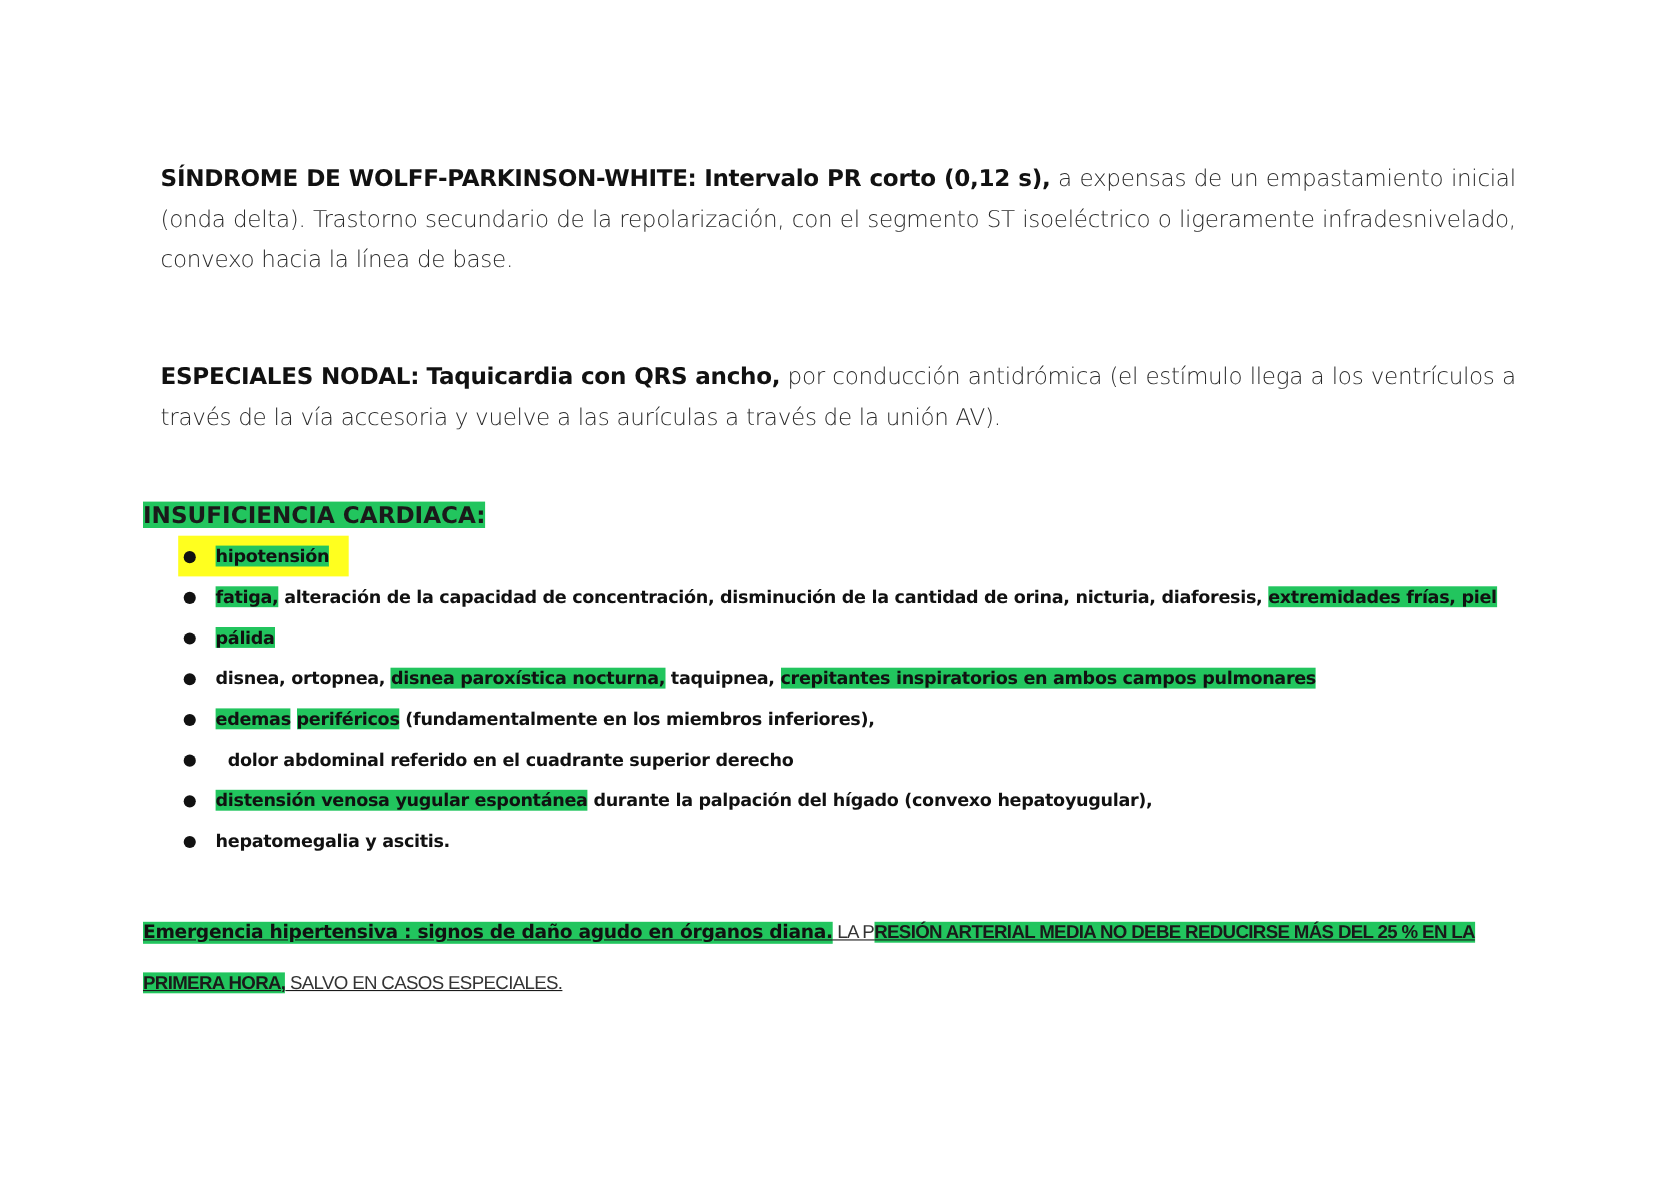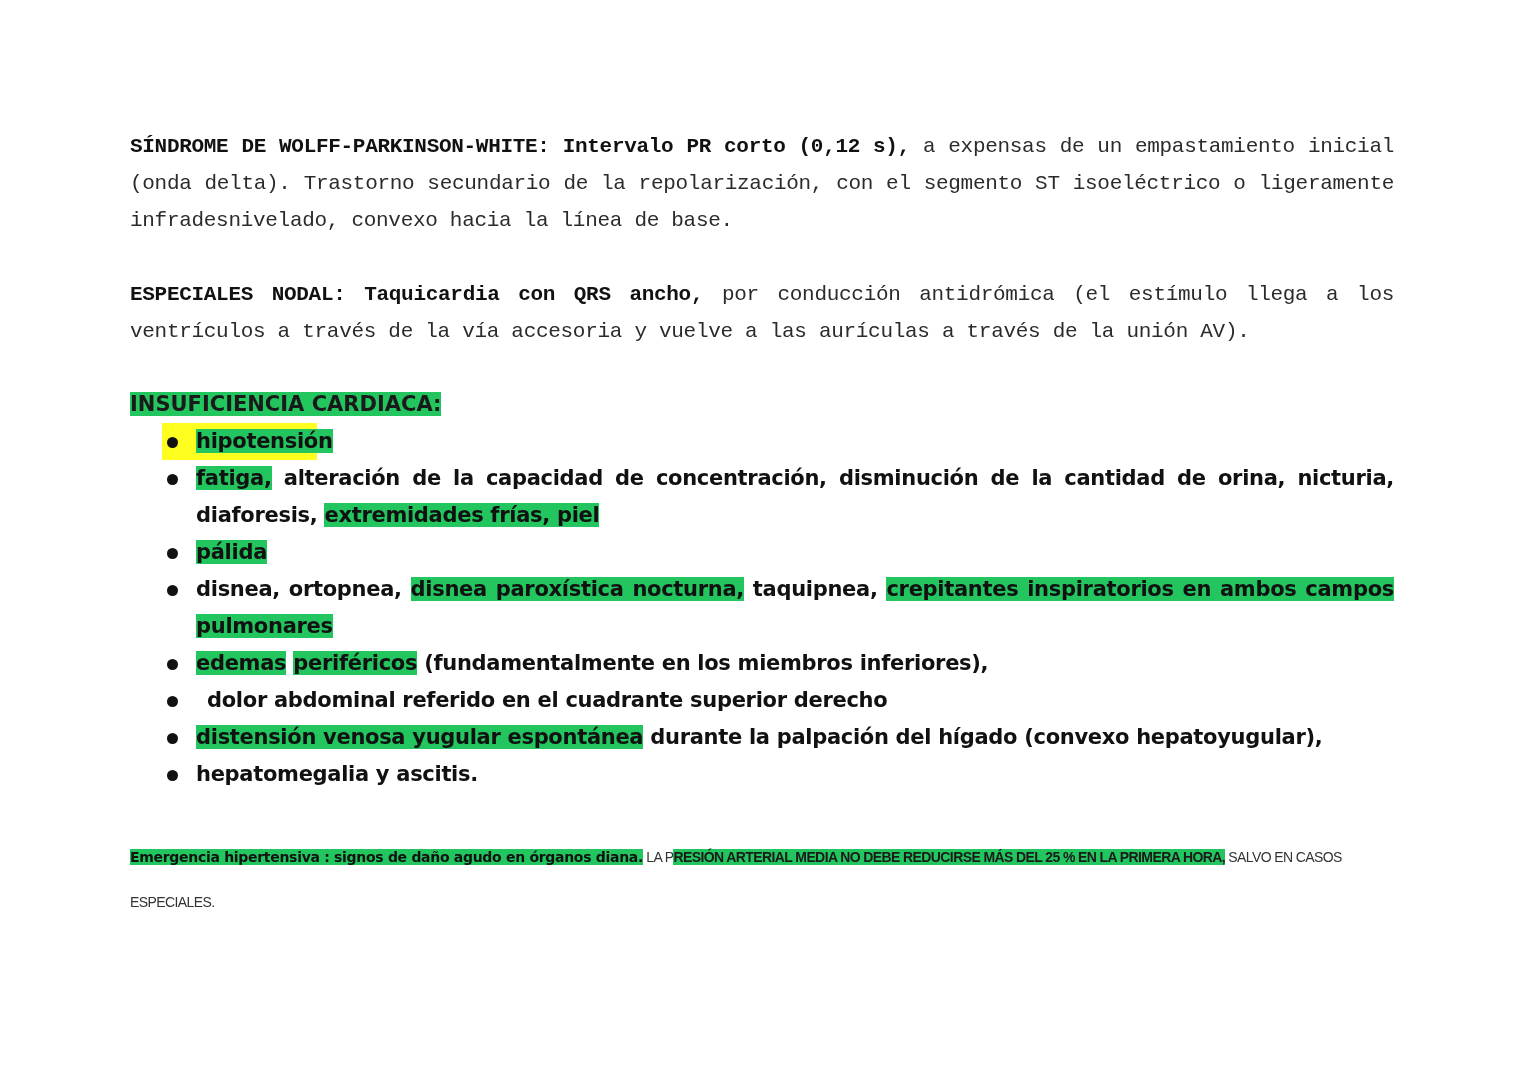--- a/index.html
+++ b/index.html
@@ -1,29 +1,29 @@
 <!DOCTYPE html>
 <html><head>
 <meta charset="utf-8">
 <style>
   html, body { margin: 0; padding: 0; background: #ffffff; }
   body { width: 1525px; height: 1080px; position: relative; overflow: hidden; font-family: "DejaVu Sans", sans-serif; color: #1a1a1a; }
   .page { position: absolute; left: 130px; top: 128px; width: 1264px; }
-  .para { font-size: 21px; line-height: 37px; text-align: justify; margin: 0; letter-spacing: -0.3px; font-family: Liberation Mono, monospace; }
+  .para { font-size: 21px; line-height: 37px; text-align: justify; margin: 16px; letter-spacing: -0.3px; }
   .light { font-weight: 300; color: #2b2b2b; font-stretch: condensed; }
   .b { font-weight: bold; color: #111; }
   .hl { background: #22c55e; }
   .gap1 { height: 37px; }
   .gap2 { height: 36px; }
   .section-title { font-size: 21px; line-height: 37px; font-weight: bold; margin: 0; }
   ul.bullets { list-style: none; margin: 0; padding: 0; }
-  ul.bullets li { position: relative; padding-left: 66px; font-size: 21px; line-height: 37px; font-weight: bold; color: #111; text-align: justify; letter-spacing: -0.3px; }
+  ul.bullets li { position: relative; padding-left: 66px; font-size: 16px; line-height: 37px; font-weight: bold; color: #111; text-align: justify; letter-spacing: -0.3px; }
   ul.bullets li .dot { position: absolute; left: 37px; top: 14px; width: 11px; height: 11px; border-radius: 50%; background: #111; }
   .bullet-wrap-hl { position: absolute; left: 32px; top: 0; height: 37px; background: #ffff1f; }
-  .emerg { font-size: 14px; line-height: 45px; margin: 0; letter-spacing: -0.3px; }
+  .emerg { font-size: 17px; line-height: 45px; margin: 0; letter-spacing: -0.3px; text-decoration: underline; }
   .caps-b { font-family: "Liberation Sans", sans-serif; font-weight: bold; letter-spacing: -0.6px; }
   .caps-l { font-family: "Liberation Sans", sans-serif; font-weight: normal; color: #333; letter-spacing: -0.6px; }
 </style>
 </head>
 <body>
 
 <div class="page">
 
   <p class="para">
     <span class="b">SÍNDROME DE WOLFF-PARKINSON-WHITE:</span>

